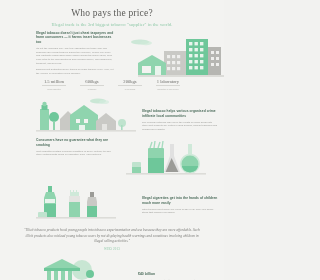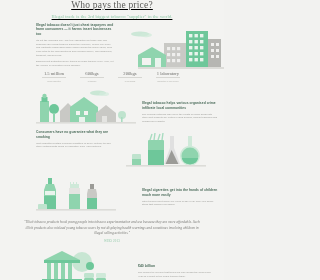--- a/index.html
+++ b/index.html
@@ -5,21 +5,21 @@
   * { box-sizing: border-box; margin: 0; padding: 0; }
   html, body {
     width: 224px; height: 280px;
     background: #f2f2f0;
     font-family: "Liberation Serif", serif;
     overflow: hidden;
   }
   .page { position: relative; width: 224px; height: 280px; background: #f3f3f1; }
 
   
-  .header { text-align: center; text-decoration: underline; }
+  .header { padding-top: 8px; text-align: center; }
   .title {
     font-family: "Liberation Serif", serif;
     font-size: 9.5px; color: #5b5b58; letter-spacing: .2px;
   }
   .subtitle {
     margin-top: 4px; font-size: 4.6px; color: #8fc9a8;
     font-family: "Liberation Serif", serif; letter-spacing: .1px;
   }
 
   

